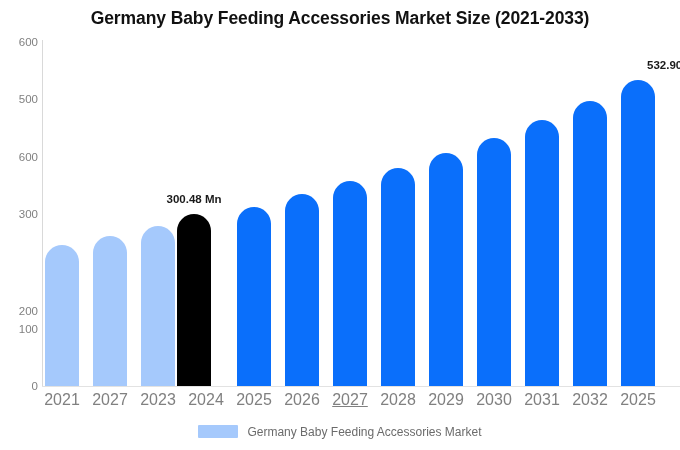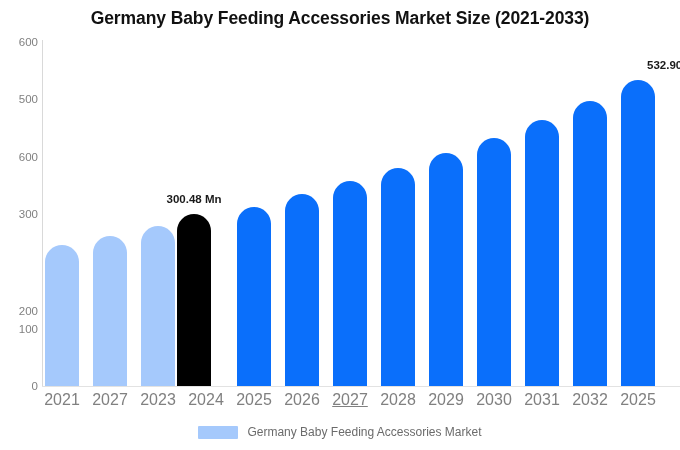--- a/index.html
+++ b/index.html
@@ -111,21 +111,21 @@
     color: #808080;
     white-space: nowrap;
   }
   
   #legend {
     position: absolute;
     left: 0;
     top: 425px;
     width: 680px;
     display: flex;
-    align-items: center;
+    align-items: flex-start;
     justify-content: center;
     gap: 9px;
   }
   #legend-swatch {
     width: 40px;
     height: 13px;
     border-radius: 1px;
   }
   #legend-label {
     font-size: 12px;

